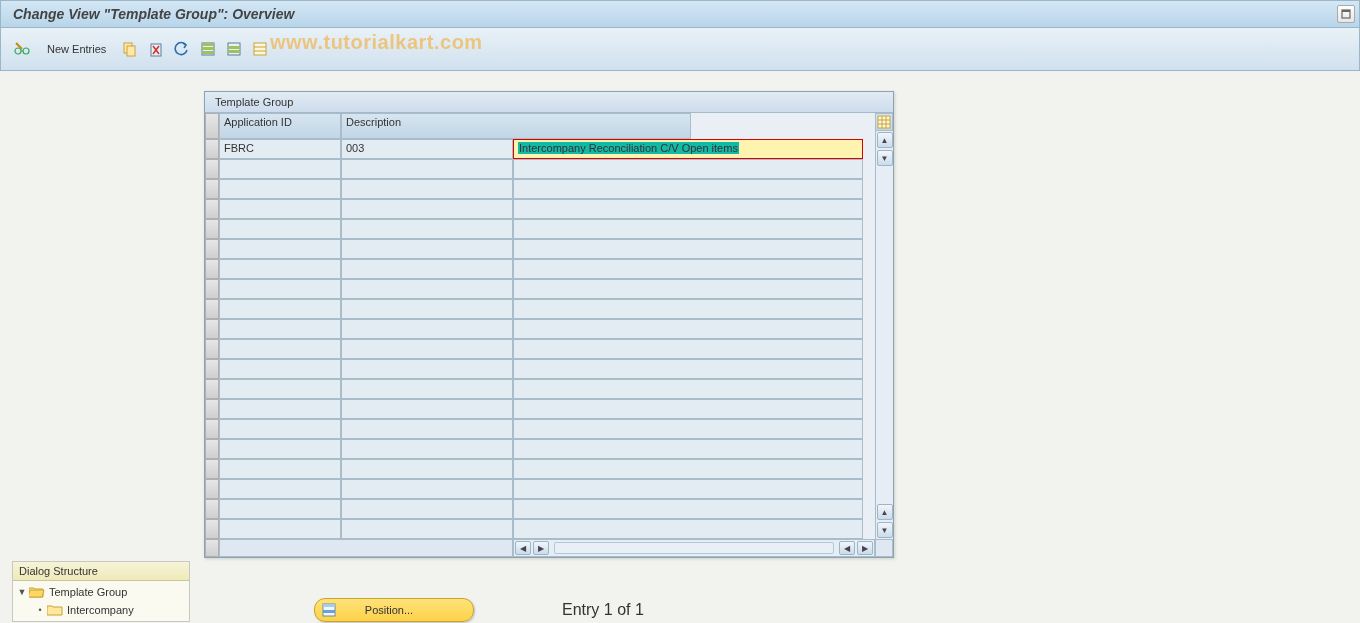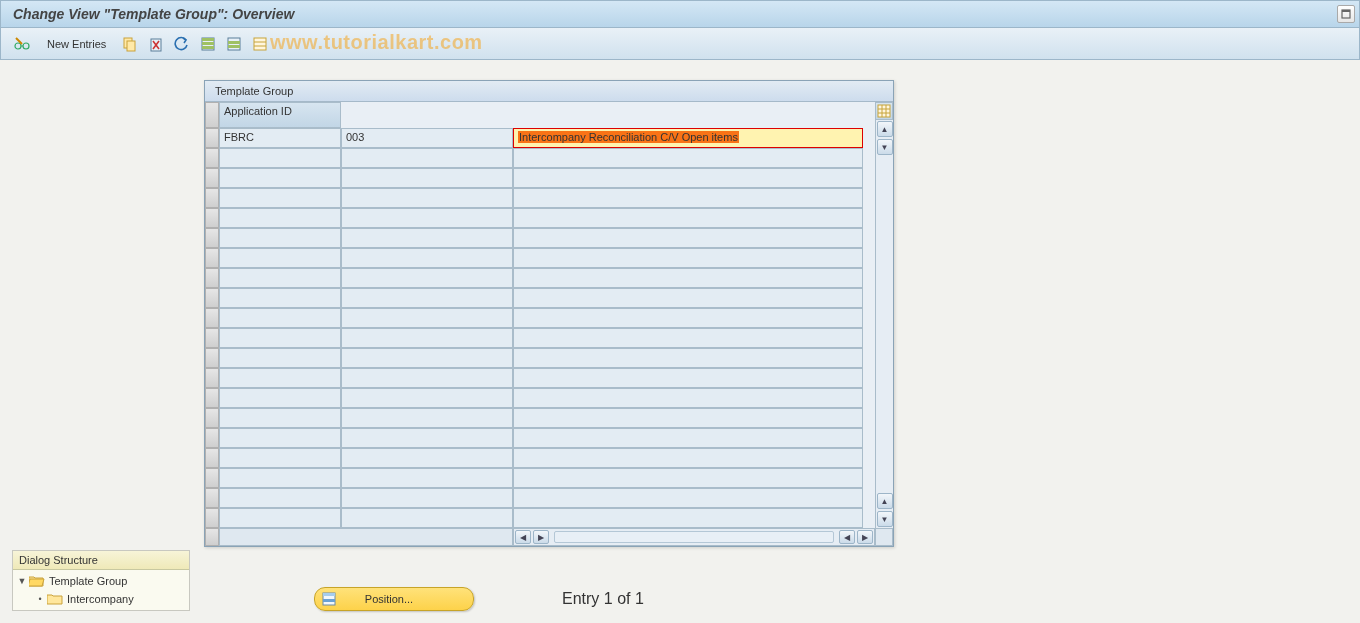--- a/index.html
+++ b/index.html
@@ -41,21 +41,21 @@
     display: flex;
     align-items: center;
     justify-content: center;
     font-size: 12px;
     color: #555;
     cursor: pointer;
   }
   
   .toolbar {
     background: linear-gradient(to bottom, #e9f1f7 0%, #d0e1ee 100%);
-    height: 32px;
+    height: 43px;
     border: 1px solid #9cb6c9;
     border-top: none;
     display: flex;
     align-items: center;
     padding-left: 12px;
     gap: 6px;
     position: relative;
   }
   .tool-btn {
     width: 20px;
@@ -189,21 +189,21 @@
     border: 1px solid #a9bcca;
     display:flex; align-items:center; justify-content:center;
     cursor: pointer;
   }
   .desc-cell-active {
     background: #fff3b0 !important;
     border: 1px solid #d00 !important;
     position: relative;
   }
   .desc-cell-active .sel-text {
-    background: #f97316;
+    background: #14b8a6;
     padding: 0 1px;
   }
   
   .vscroll {
     width: 18px;
     flex: 0 0 18px;
     background: #e6edf4;
     border-left: 1px solid #a9bcca;
     position: relative;
     display:flex; flex-direction:column; align-items:center;
@@ -369,20 +369,21 @@
   <div class="content-right">
     <div class="table-panel">
       <div class="panel-title">Template Group</div>
       <div class="grid-container">
 
         <div class="grid-body-wrap">
           <div class="grid-body">
             <div class="grid-header-row">
               <div class="rowsel"></div>
               <div class="col col-app">Application ID</div>
+              <div class="col col-desc">Description</div>
             </div>
 
             <div class="grid-row">
               <div class="rowsel"></div>
               <div class="col col-app">FBRC</div>
               <div class="col col-mtg">003</div>
               <div class="col col-desc desc-cell-active"><span class="sel-text">Intercompany Reconciliation C/V Open items</span></div>
             </div>
 
             <div class="grid-row">

